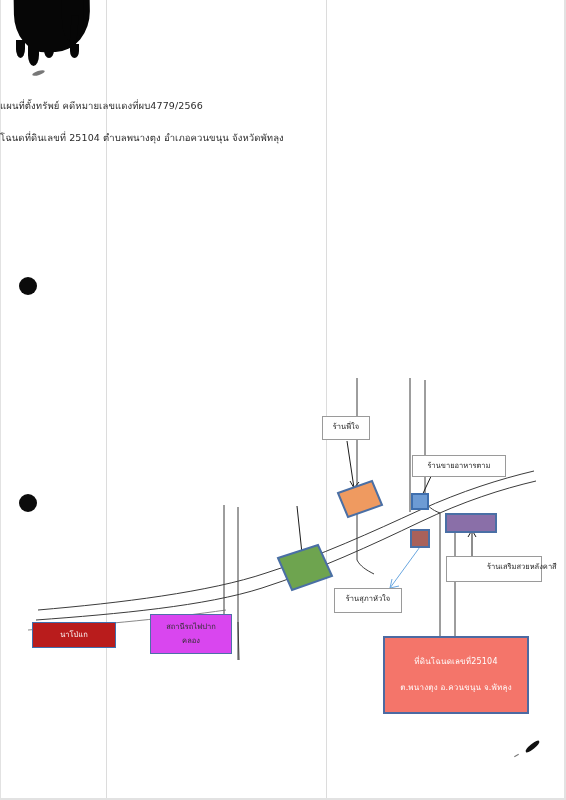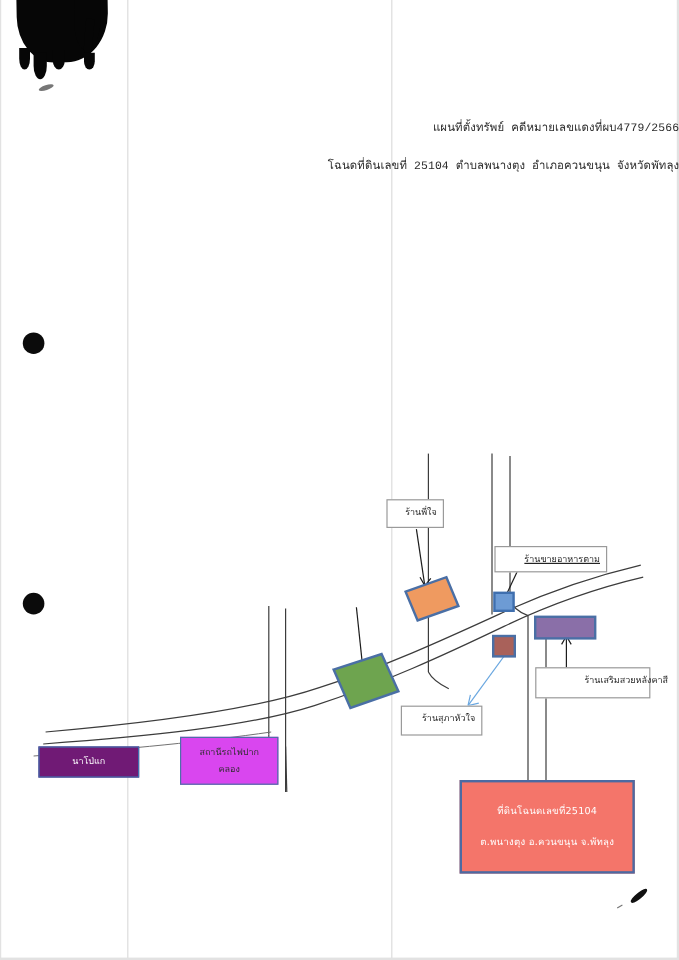--- a/index.html
+++ b/index.html
@@ -101,26 +101,25 @@
     height: 1px;
     background: #777;
     transform: rotate(-30deg);
   }
 
   
   .heading {
     position: absolute;
     left: 0;
     right: 0;
-    text-align: right;
+    text-align: left;
     font-size: 9.5px;
     letter-spacing: .1px;
     color: #2b2b2b;
     white-space: nowrap;
-    font-family: Liberation Mono, monospace;
   }
   #title-line-1 { top: 98px; }
   #title-line-2 { top: 130px; }
 
   
   #map {
     position: absolute;
     left: 0;
     top: 360px;
     width: 566px;
@@ -137,42 +136,42 @@
 
   
   .callout {
     position: absolute;
     box-sizing: border-box;
     border: 1px solid #9a9a9a;
     background: #ffffff;
     font-size: 7.5px;
     line-height: 13px;
     color: #232323;
-    text-align: right;
+    text-align: center;
     padding: 3px 5px;
     white-space: nowrap;
   }
   .callout.two-line { text-align: center; }
   .callout .l { display: block; }
 
   
   .parcel {
     position: absolute;
     box-sizing: border-box;
     font-size: 7.5px;
     line-height: 14px;
     text-align: center;
     color: #ffffff;
     display: flex;
     flex-direction: column;
     align-items: center;
     justify-content: center;
   }
   .parcel.blue {
-    background: #701a75;
+    background: #b91c1c;
     border: 1.5px solid #3f6fae;
   }
   .parcel.yellow {
     background: #d946ef;
     border: 1.5px solid #4f6fa8;
     color: #2e2e2e;
   }
   .parcel.red {
     background: #f4756a;
     border: 2px solid #4c6aa2;
@@ -265,41 +264,41 @@
       </g>
 
       <path d="M 28,270 C 110,264 170,258 226,250" stroke="#6b6b6b" stroke-width=".8" fill="none"></path>
     </svg>
 
     <div class="callout" style="left:322px; top:56px; width:48px; height:24px;">
       <span class="l">ร้านพี่ใจ</span>
     </div>
 
 
-    <div class="callout" style="left:412px; top:95px; width:94px; height:22px;text-decoration:underline;">
+    <div class="callout" style="left:412px; top:95px; width:94px; height:22px;">
       <span class="l">ร้านขายอาหารตาม</span>
     </div>
 
     <div class="callout" style="left:446px; top:196px; width:96px; height:26px;padding-left:40px;">
       <span class="l">ร้านเสริมสวยหลังคาสี</span>
     </div>
 
     <div class="callout" style="left:334px; top:228px; width:68px; height:25px;">
       <span class="l">ร้านสุภาหัวใจ</span>
     </div>
 
     <div class="parcel blue" style="left:32px; top:262px; width:84px; height:26px;">
       <span class="l">นาโป่แก</span>
     </div>
 
     <div class="parcel yellow" style="left:150px; top:254px; width:82px; height:40px;">
       <span class="l">สถานีรถไฟปาก</span>
       <span class="l">คลอง</span>
     </div>
 
-    <div class="parcel red" style="left:383px; top:290px; width:146px; height:78px;">
+    <div class="parcel red" style="left:383px; top:276px; width:146px; height:78px;">
       <span class="l">ที่ดินโฉนดเลขที่25104</span>
       <span class="l">ต.พนางตุง อ.ควนขนุน จ.พัทลุง</span>
     </div>
 
   </div>
 
 </div>
 
 </body></html>

